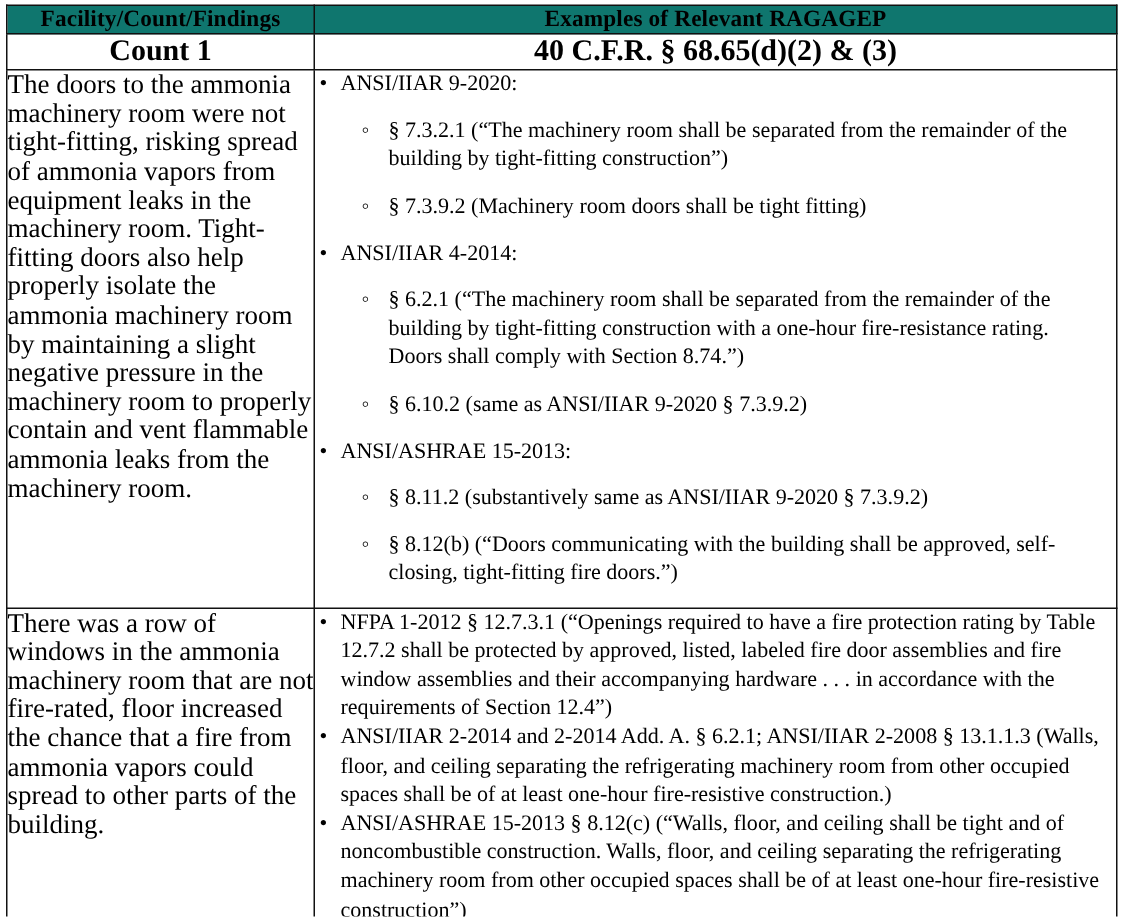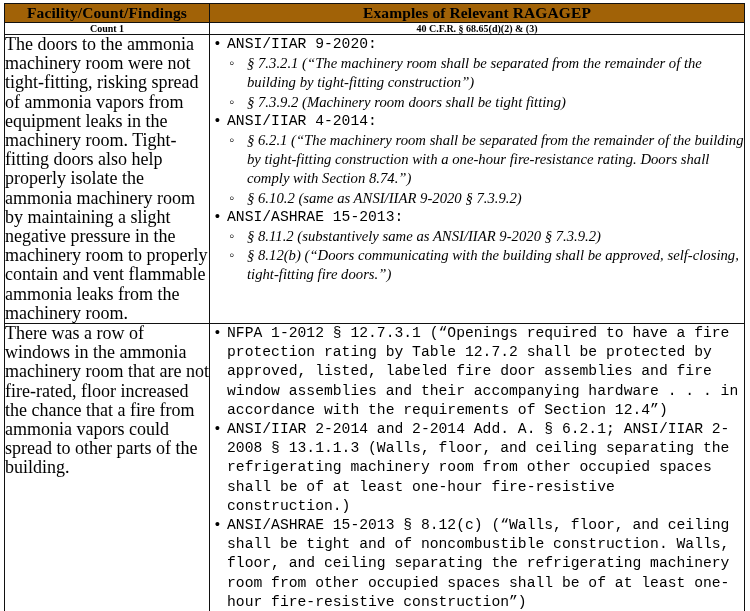--- a/index.html
+++ b/index.html
@@ -30,33 +30,33 @@
   }
   table.ragagep td, table.ragagep th {
     border: 1.3px solid #111111;
     vertical-align: top;
     padding: 0;
   }
   col.c1 { width: 205px; }
   col.c2 { width: 535px; }
 
   .hdr-cell {
-    background: #a16207;
+    background: #0f766e;
     text-align: center;
     font-weight: bold;
     font-size: 15.5px;
     padding: 6px 4px 7px 4px;
     vertical-align: middle;
     letter-spacing: 0.1px;
   }
   .subhdr-cell {
     background: #ffffff;
     text-align: center;
     font-weight: bold;
-    font-size: 10px;
+    font-size: 20px;
     padding: 5px 4px 6px 4px;
     vertical-align: middle;
   }
   .body-cell-left {
     padding: 4px 6px 6px 8px;
     font-size: 18px;
     line-height: 19.2px;
     text-align: left;
     vertical-align: top;
   }
@@ -73,40 +73,38 @@
   }
   ul.lvl1 > li {
     position: relative;
     padding-left: 17px;
     margin: 0 0 0 0;
     text-indent: 0;
   }
   ul.lvl1 > li > .btext {
     display: block;
     text-indent: -0.0px;
-    font-family: Liberation Mono, monospace;
   }
   ul.lvl1 > li > .btext::before {
     content: "\2022";
     position: absolute;
     left: 3px;
     top: 0;
     font-size: 14.7px;
     line-height: 19.2px;
   }
   ul.lvl2 {
     list-style: none;
     margin: 0;
     padding: 0;
   }
   ul.lvl2 > li {
     position: relative;
     padding-left: 20px;
-    margin: 0;
-    font-style: italic;
+    margin: 12px;
   }
   ul.lvl2 > li > .btext {
     display: block;
   }
   ul.lvl2 > li > .btext::before {
     content: "\25E6";
     position: absolute;
     left: 2px;
     top: 0;
     font-size: 14.7px;

